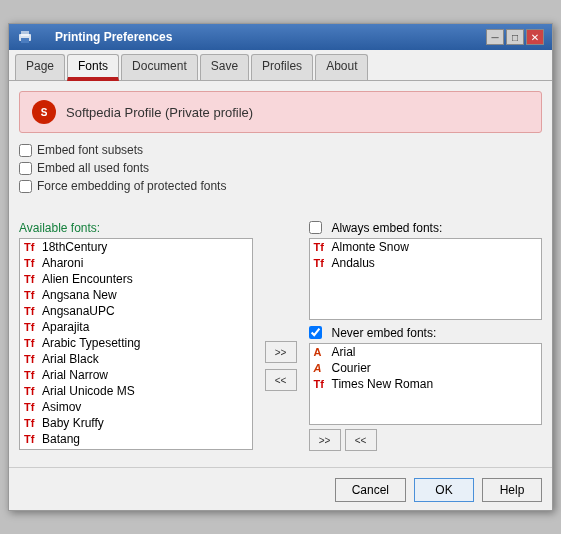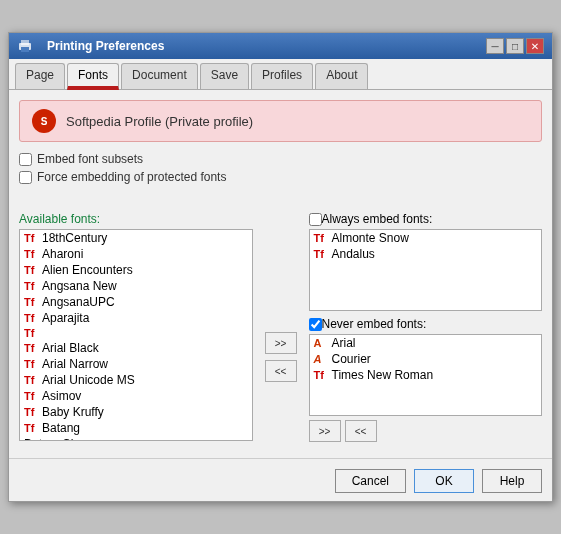--- a/index.html
+++ b/index.html
@@ -25,21 +25,21 @@
       color: white;
       padding: 4px 8px;
       display: flex;
       align-items: center;
       justify-content: space-between;
       height: 26px;
     }
     .title-bar-left {
       display: flex;
       align-items: center;
-      gap: 14px;
+      gap: 22px;
     }
     .title-bar-icon {
       width: 16px;
       height: 16px;
     }
     .title-bar-text {
       font-size: 12px;
       font-weight: bold;
     }
     .title-bar-controls {
@@ -207,22 +207,22 @@
       border: 1px solid #aaa;
       cursor: pointer;
       font-size: 10px;
       display: flex;
       align-items: center;
       justify-content: center;
       color: #333;
     }
     .embed-label-row {
       display: flex;
-      align-items: center;
-      gap: 0;
+      align-items: flex-start;
+      gap: 10px;
       margin-bottom: 3px;
     }
     .embed-label-row input[type="checkbox"] {
       width: 13px;
       height: 13px;
     }
     .bottom-buttons {
       display: flex;
       justify-content: flex-end;
       gap: 8px;
@@ -292,20 +292,24 @@
       </div>
       <span class="profile-text">Softpedia Profile (Private profile)</span>
     </div>
 
     <div class="checkboxes">
       <div class="checkbox-row">
         <input type="checkbox" id="cb1" style="">
         <label for="cb1">Embed font subsets</label>
       </div>
       <div class="checkbox-row">
+        <input type="checkbox" id="cb2" style="">
+        <label for="cb2">Embed all used fonts</label>
+      </div>
+      <div class="checkbox-row">
         <input type="checkbox" id="cb3" style="">
         <label for="cb3">Force embedding of protected fonts</label>
       </div>
     </div>
 
     <div class="fonts-section">
 
       <div class="fonts-left">
         <div class="section-label">Available fonts:</div>
         <div class="font-list-container">
@@ -329,20 +333,21 @@
             <div class="font-item">
                 <span class="font-item-icon">Tf</span>
                 <span>AngsanaUPC</span>
               </div>
             <div class="font-item">
                 <span class="font-item-icon">Tf</span>
                 <span>Aparajita</span>
               </div>
             <div class="font-item">
                 <span class="font-item-icon">Tf</span>
+                <span>Arabic Typesetting</span>
               </div>
             <div class="font-item">
                 <span class="font-item-icon">Tf</span>
                 <span>Arial Black</span>
               </div>
             <div class="font-item">
                 <span class="font-item-icon">Tf</span>
                 <span>Arial Narrow</span>
               </div>
             <div class="font-item">

